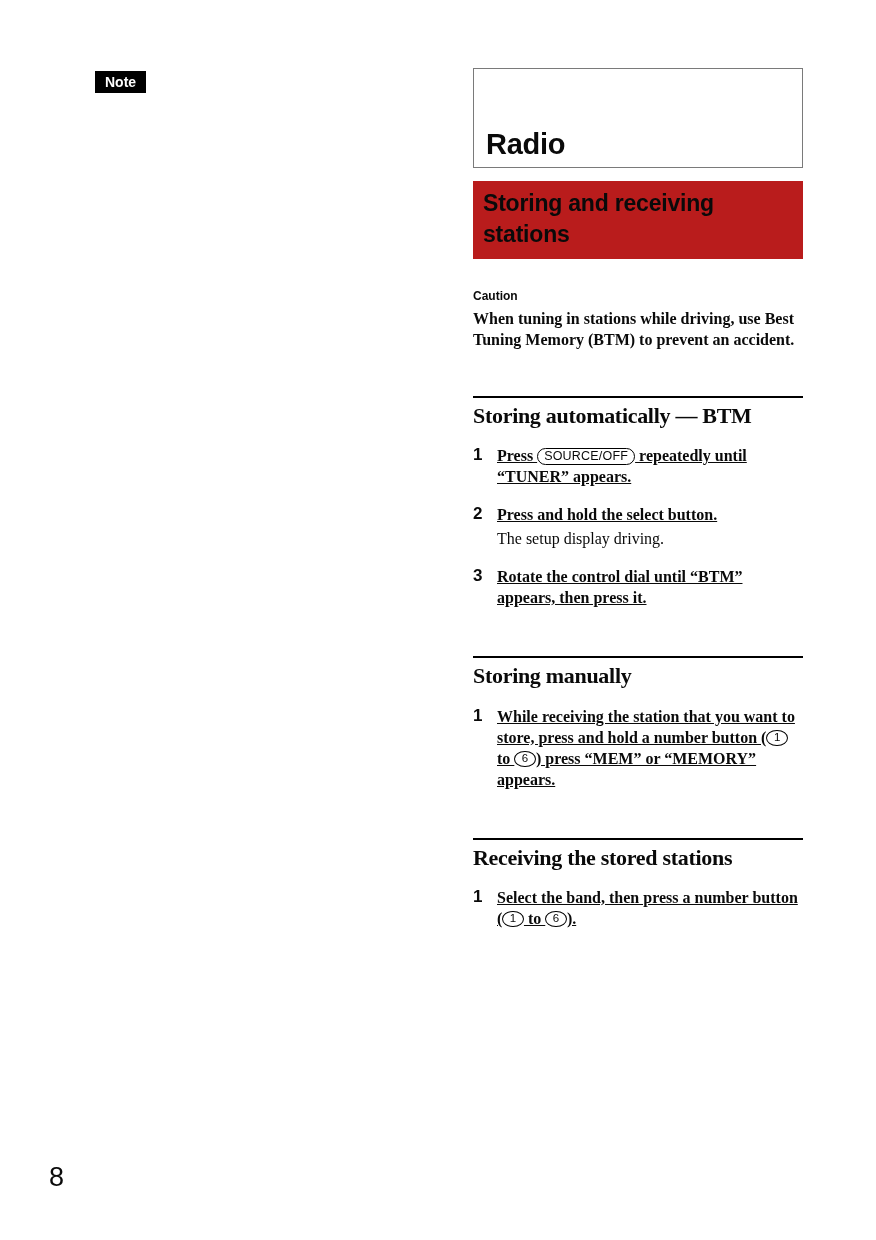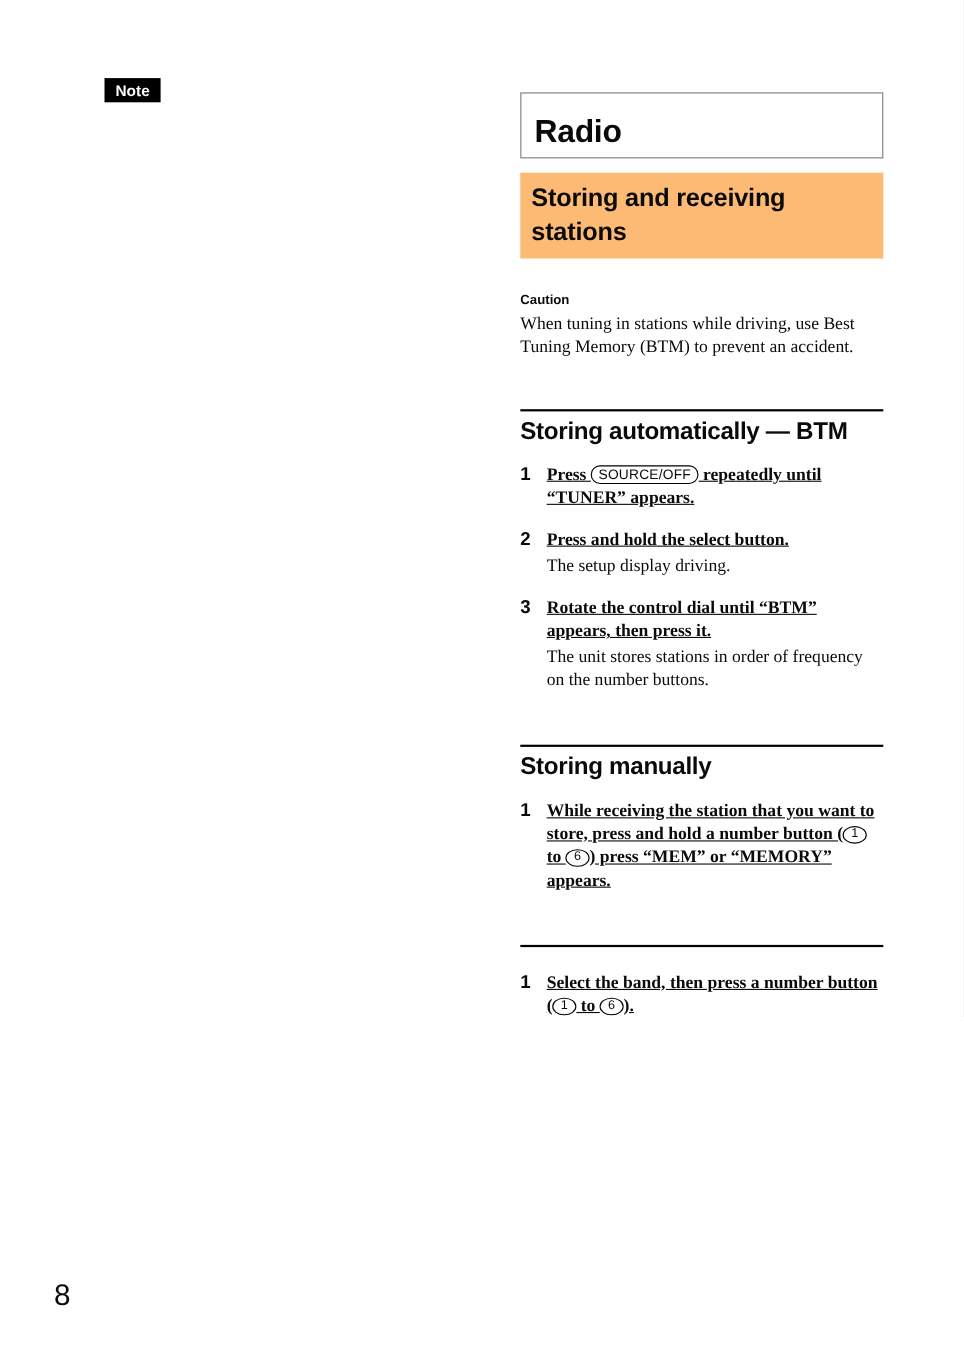--- a/index.html
+++ b/index.html
@@ -45,53 +45,52 @@
   .pill.num{
     border-radius:50%;
     padding:0 6.5px 1px;
     font-size:11.5px;line-height:13px;
   }
 
   
   .radio-box{
     box-sizing:border-box;
     border:1px solid #7a7a7a;
-    height:60px;width:100%;
+    height:100px;width:100%;
     display:flex;align-items:flex-end;
     padding:6px 12px 8px;
-    margin-top:16px;
   }
   .radio-title{
     font-family:"Liberation Sans", sans-serif;
     font-weight:700;font-size:29px;line-height:1;
     letter-spacing:-.3px;
   }
   .gray-header{
     box-sizing:border-box;
-    background:#fdba74;
+    background:#b91c1c;
     margin-top:13px;
     padding:7px 10px 9px;
     font-family:"Liberation Sans", sans-serif;
     font-weight:700;font-size:23px;line-height:31px;
     letter-spacing:-.2px;
   }
   .caution-title{
     font-family:"Liberation Sans", sans-serif;
     font-weight:700;font-size:12px;
     margin:30px 0 0 0;
   }
-  .caution-text{margin-top:5px;}
+  .caution-text{margin-top:5px;font-weight:bold;}
 
   .section{
     border-top:2px solid #000;
     margin-top:46px;
     padding-top:5px;
   }
   .section-heading{
-    font-family:Liberation Sans, sans-serif;
+    font-family:Liberation Serif, serif;
     font-weight:700;font-size:22px;line-height:1.15;
     letter-spacing:-.3px;
     margin:0;
   }
   .step{display:flex;margin-top:17px;}
   .step-num{
     flex:none;width:24px;
     font-family:"Liberation Sans", sans-serif;
     font-weight:700;font-size:17px;line-height:20px;
   }
@@ -142,37 +141,37 @@
         <div class="step-content">
           <p class="lead">Press and hold the select button.</p>
           <p class="follow">The setup display driving.</p>
         </div>
       </div>
 
       <div class="step">
         <span class="step-num">3</span>
         <div class="step-content">
           <p class="lead">Rotate the control dial until “BTM” appears, then press it.</p>
-          <p class="follow">The unit stores stations in order of frequency on the number buttons.</p>
         </div>
       </div>
     </div>
 
     <div class="section" style="margin-top:48px;">
       <h2 class="section-heading">Storing manually</h2>
 
       <div class="step">
         <span class="step-num">1</span>
         <div class="step-content">
           <p class="lead"><span>While receiving the station that you want to store, press and hold a number button (</span><span class="pill num">1</span><span> to </span><span class="pill num">6</span><span>) press “MEM” or “MEMORY” appears.</span></p>
         </div>
       </div>
     </div>
 
     <div class="section" style="margin-top:48px;">
+      <h2 class="section-heading">Receiving the stored stations</h2>
 
       <div class="step">
         <span class="step-num">1</span>
         <div class="step-content">
           <p class="lead"><span>Select the band, then press a number button (</span><span class="pill num">1</span><span> to </span><span class="pill num">6</span><span>).</span></p>
         </div>
       </div>
     </div>
 
   </div>

